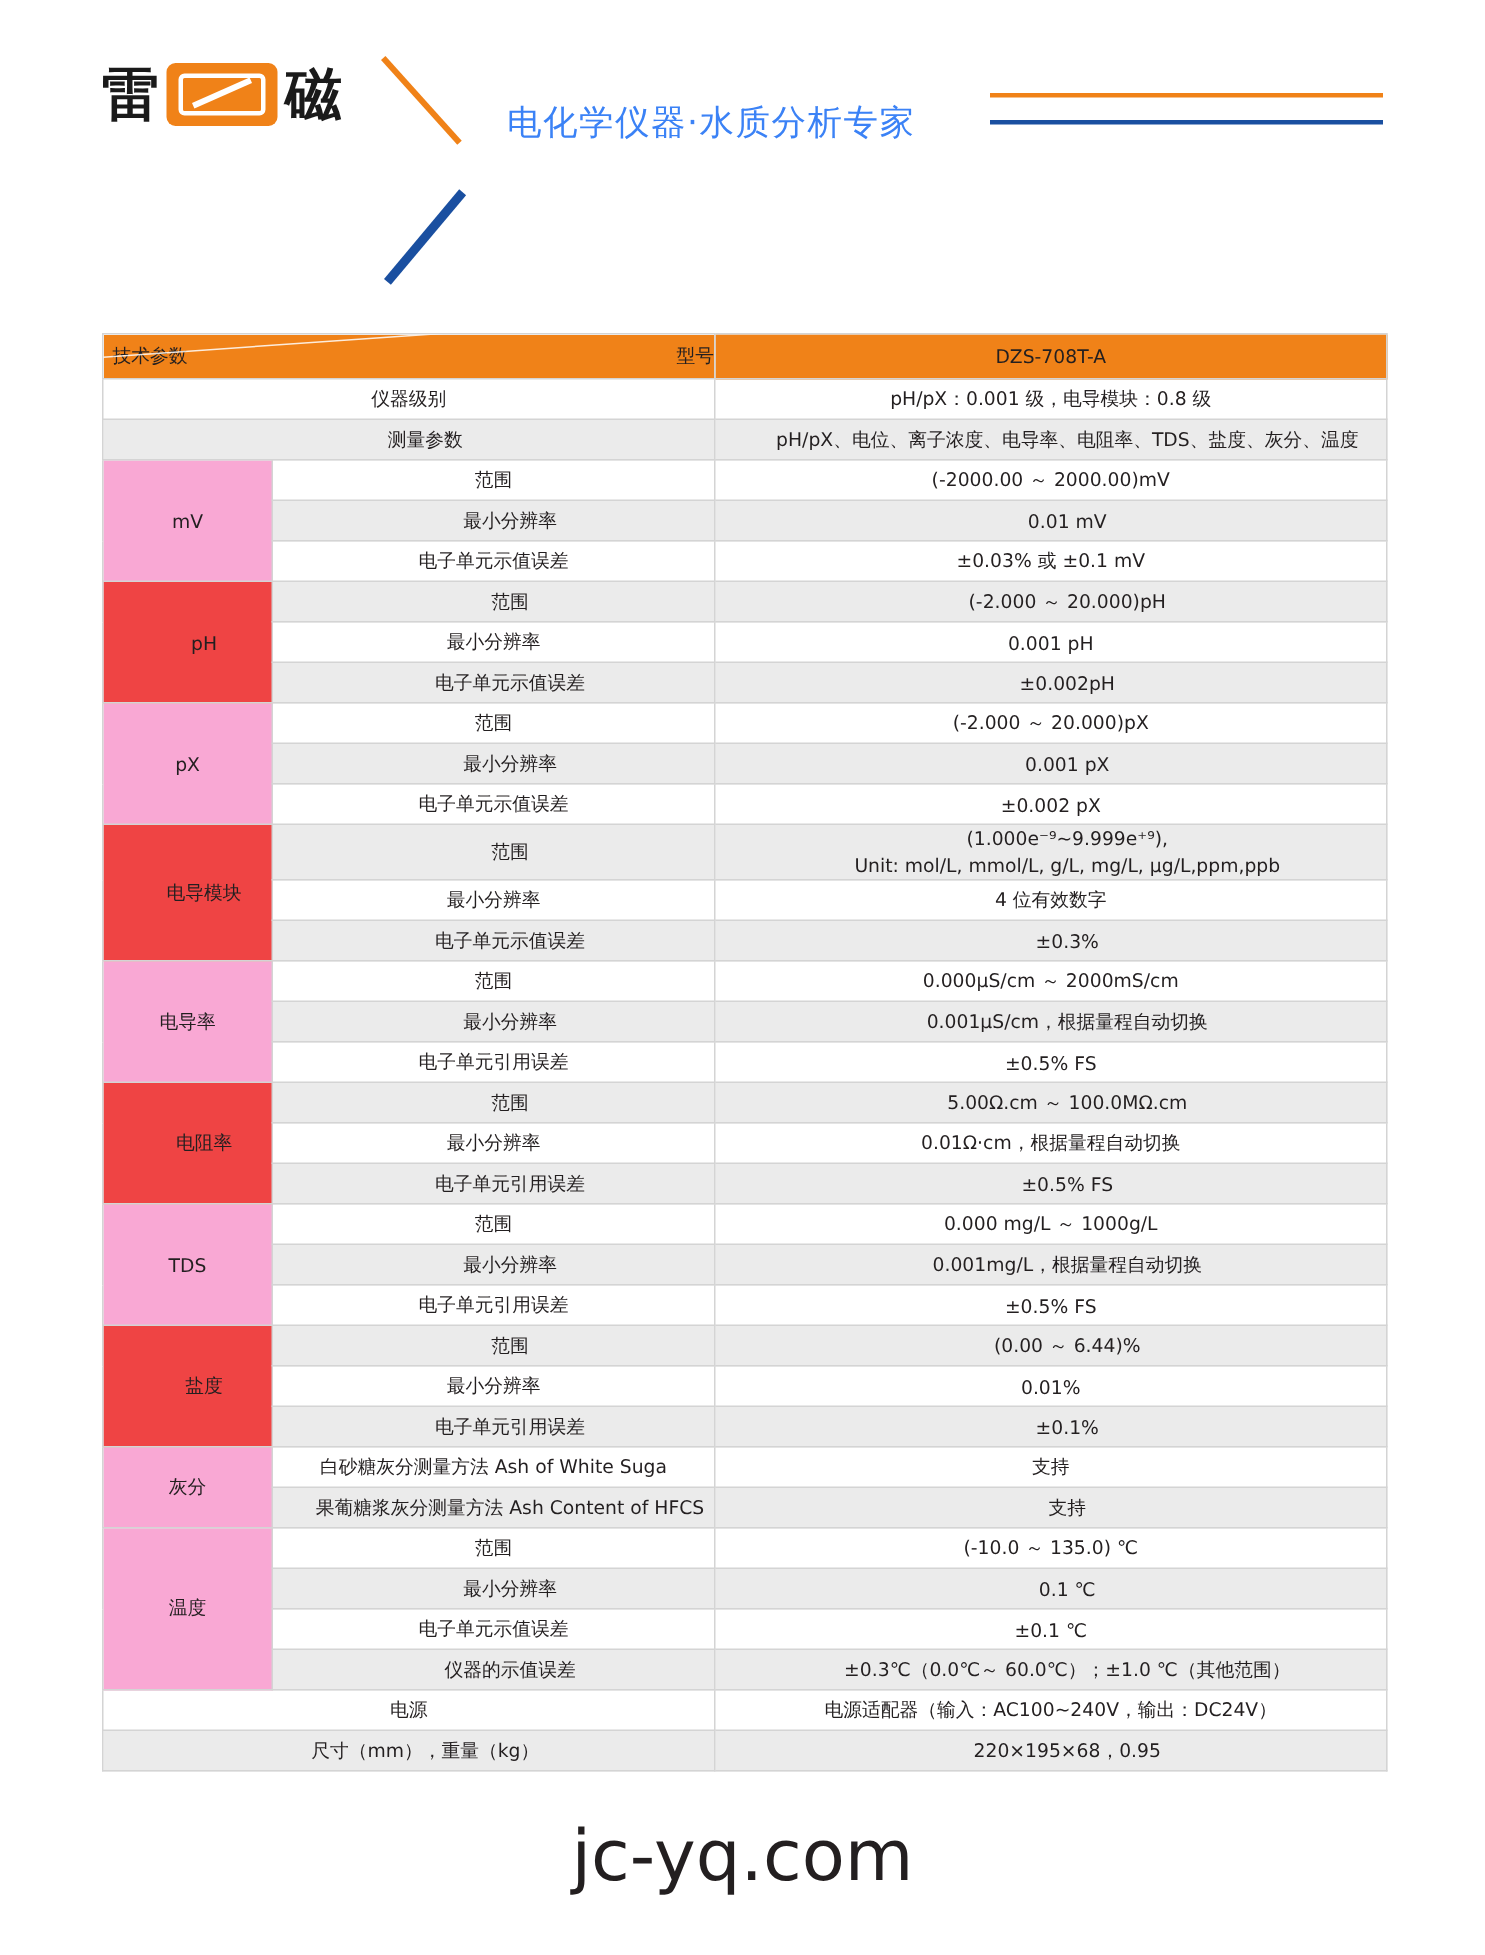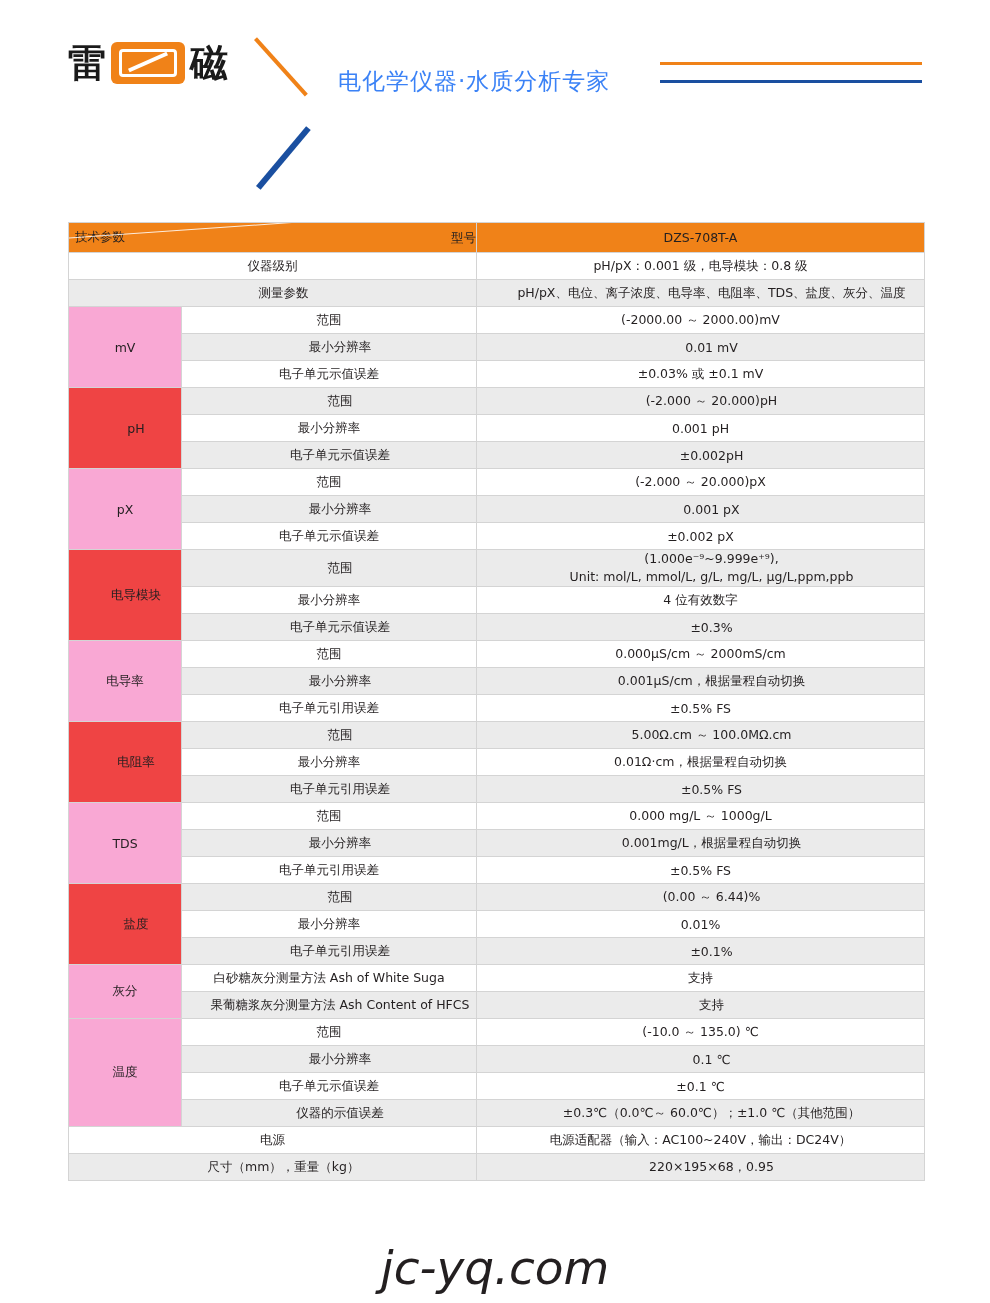--- a/index.html
+++ b/index.html
@@ -164,24 +164,23 @@
   .two-line { line-height: 1.45; padding: 4px 0; margin-left: 37px; }
 
   
   col.c1 { width: 113px; }
   col.c2 { width: 295px; }
   col.c3 { width: 448px; }
 
   
   .footer {
     position: absolute;
-    left: 0; bottom: 8px;
+    left: 0; bottom: 38px;
     width: 100%;
     text-align: center;
-    font-style: italic;
   }
   .footer .site {
     font-family: "DejaVu Sans", sans-serif;
     font-size: 47px;
     color: #231f20;
     letter-spacing: 0px;
   }
 </style>
 </head>
 <body>

